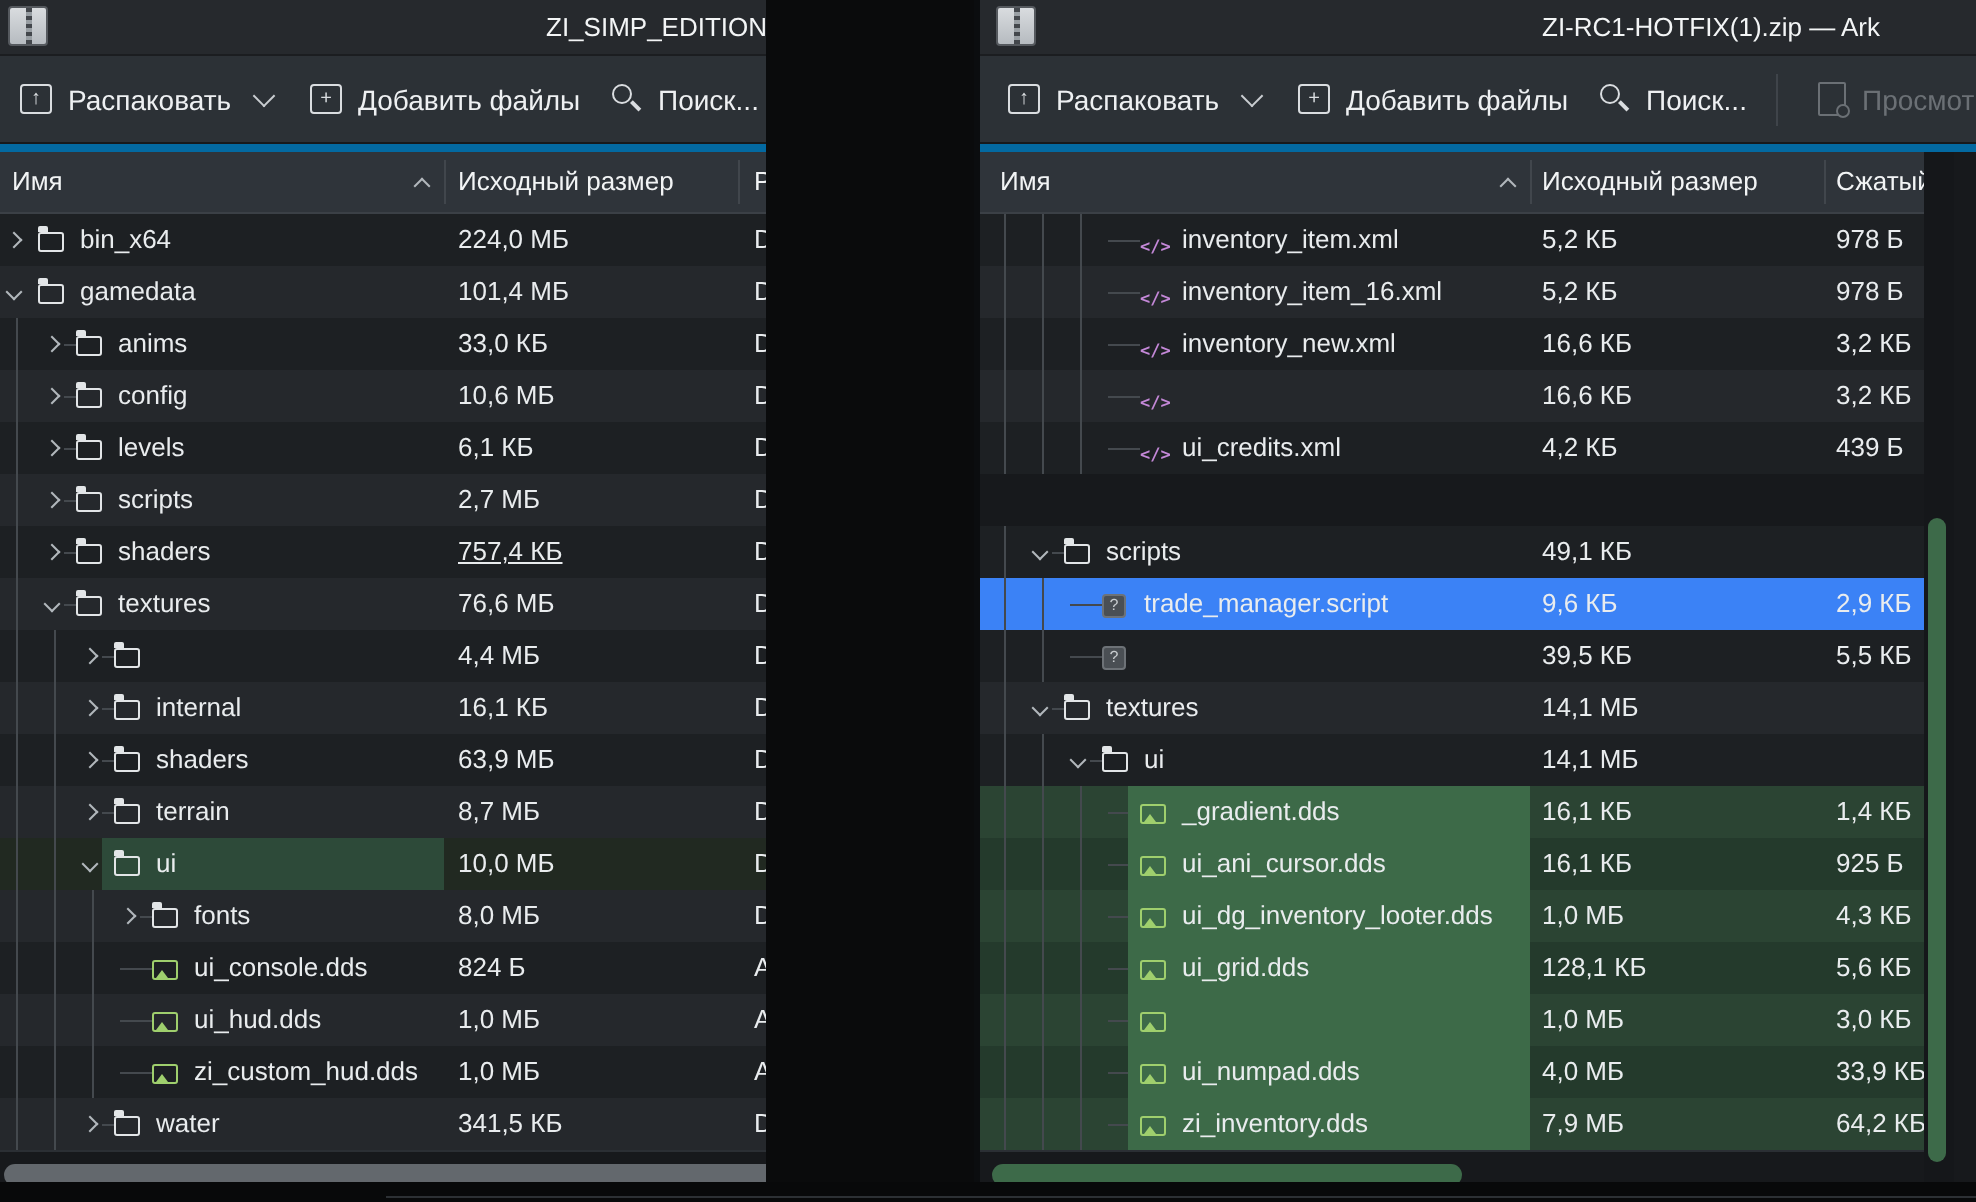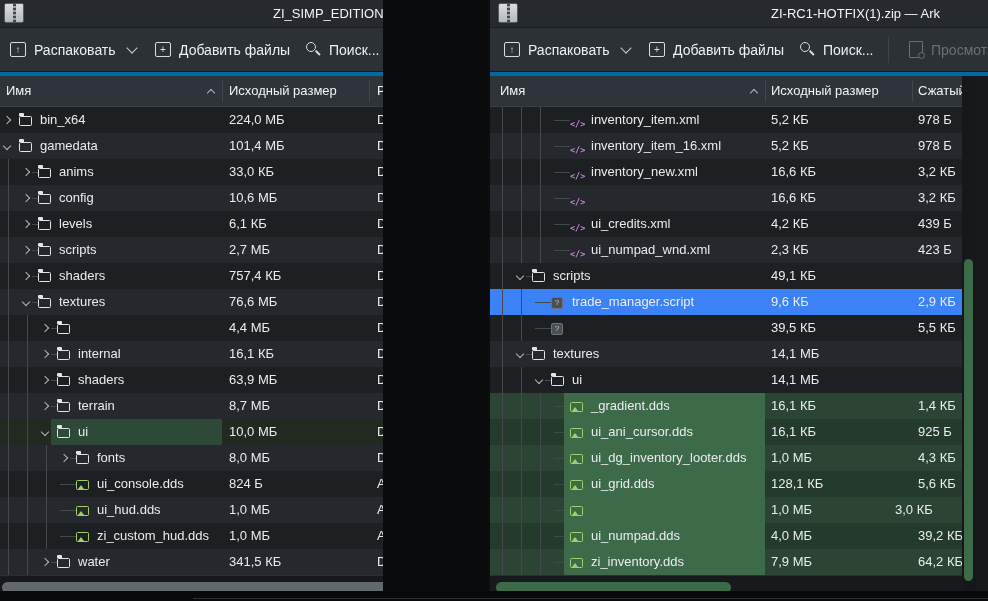--- a/index.html
+++ b/index.html
@@ -173,21 +173,21 @@
             <div class="cell" style="left: 229px;">2,7 МБ</div>
             <div class="cell" style="left: 377px;">D</div>
             <div class="cell" style="left: 451px;">21.</div>
           </div>
           <div class="row" style="top: 156px; background: rgb(29, 32, 35);">
             <div class="guide" style="left: 8px;"></div>
             <div class="dash" style="left: 32px; width: 6px;"></div>
             <div class="chev right" style="left: 23px; top: 10px;"></div>
             <div class="ico ico-folder" style="left: 38px;"></div>
             <div class="cell" style="left: 59px;">shaders</div>
-            <div class="cell" style="left: 229px;">757,4 КБ</div>
+            <div class="cell" style="left: 229px; text-decoration: underline;">757,4 КБ</div>
             <div class="cell" style="left: 377px;">D</div>
             <div class="cell" style="left: 451px;">21.</div>
           </div>
           <div class="row" style="top: 182px; background: rgb(37, 40, 44);">
             <div class="guide" style="left: 8px;"></div>
             <div class="dash" style="left: 32px; width: 6px;"></div>
             <div class="chev down" style="left: 23px; top: 10px;"></div>
             <div class="ico ico-folder" style="left: 38px;"></div>
             <div class="cell" style="left: 59px;">textures</div>
             <div class="cell" style="left: 229px;">76,6 МБ</div>
@@ -395,30 +395,20 @@
           <div class="row" style="top: 104px; background: rgb(29, 32, 35);">
             <div class="guide" style="left: 15px;"></div>
             <div class="guide" style="left: 34px;"></div>
             <div class="guide" style="left: 53px;"></div>
             <div class="dash" style="left: 67px; width: 16px;"></div>
             <div class="ico ico-xml" style="left: 83px;"></div>
             <div class="cell" style="left: 104px;">ui_credits.xml</div>
             <div class="cell" style="left: 284px;">4,2 КБ</div>
             <div class="cell" style="left: 431px;">439 Б</div>
           </div>
-          <div class="row" style="top: 130px; background: rgb(37, 40, 44);">
-            <div class="guide" style="left: 15px;"></div>
-            <div class="guide" style="left: 34px;"></div>
-            <div class="guide" style="left: 53px;"></div>
-            <div class="dash" style="left: 67px; width: 16px;"></div>
-            <div class="ico ico-xml" style="left: 83px;"></div>
-            <div class="cell" style="left: 104px;">ui_numpad_wnd.xml</div>
-            <div class="cell" style="left: 284px;">2,3 КБ</div>
-            <div class="cell" style="left: 431px;">423 Б</div>
-          </div>
           <div class="row" style="top: 156px; background: rgb(29, 32, 35);">
             <div class="guide" style="left: 15px;"></div>
             <div class="dash" style="left: 39px; width: 6px;"></div>
             <div class="chev down" style="left: 30px; top: 10px;"></div>
             <div class="ico ico-folder" style="left: 45px;"></div>
             <div class="cell" style="left: 66px;">scripts</div>
             <div class="cell" style="left: 284px;">49,1 КБ</div>
             <div class="cell" style="left: 431px;"></div>
           </div>
           <div class="row" style="top: 182px; background: #3b82f6;">
@@ -502,32 +492,32 @@
             <div class="cell" style="left: 431px;">5,6 КБ</div>
           </div>
           <div class="row" style="top: 390px; background: rgb(43, 68, 51);">
             <div class="guide" style="left: 15px;"></div>
             <div class="guide" style="left: 34px;"></div>
             <div class="guide" style="left: 53px;"></div>
             <div class="dash" style="left: 67px; width: 16px;"></div>
             <div class="selblock" style="left: 77px; width: 201px; background: rgb(61, 106, 72);"></div>
             <div class="ico ico-image" style="left: 83px;"></div>
             <div class="cell" style="left: 284px;">1,0 МБ</div>
-            <div class="cell" style="left: 408px;">3,0 КБ</div>
+            <div class="cell" style="left: 431px;">3,0 КБ</div>
           </div>
           <div class="row" style="top: 416px; background: rgb(36, 58, 44);">
             <div class="guide" style="left: 15px;"></div>
             <div class="guide" style="left: 34px;"></div>
             <div class="guide" style="left: 53px;"></div>
             <div class="dash" style="left: 67px; width: 16px;"></div>
             <div class="selblock" style="left: 77px; width: 201px; background: rgb(61, 106, 72);"></div>
             <div class="ico ico-image" style="left: 83px;"></div>
             <div class="cell" style="left: 104px;">ui_numpad.dds</div>
             <div class="cell" style="left: 284px;">4,0 МБ</div>
-            <div class="cell" style="left: 431px;">39,2 КБ</div>
+            <div class="cell" style="left: 431px;">33,9 КБ</div>
           </div>
           <div class="row" style="top: 442px; background: rgb(43, 68, 51);">
             <div class="guide" style="left: 15px;"></div>
             <div class="guide" style="left: 34px;"></div>
             <div class="guide" style="left: 53px;"></div>
             <div class="dash" style="left: 67px; width: 16px;"></div>
             <div class="selblock" style="left: 77px; width: 201px; background: rgb(61, 106, 72);"></div>
             <div class="ico ico-image" style="left: 83px;"></div>
             <div class="cell" style="left: 104px;">zi_inventory.dds</div>
             <div class="cell" style="left: 284px;">7,9 МБ</div>

